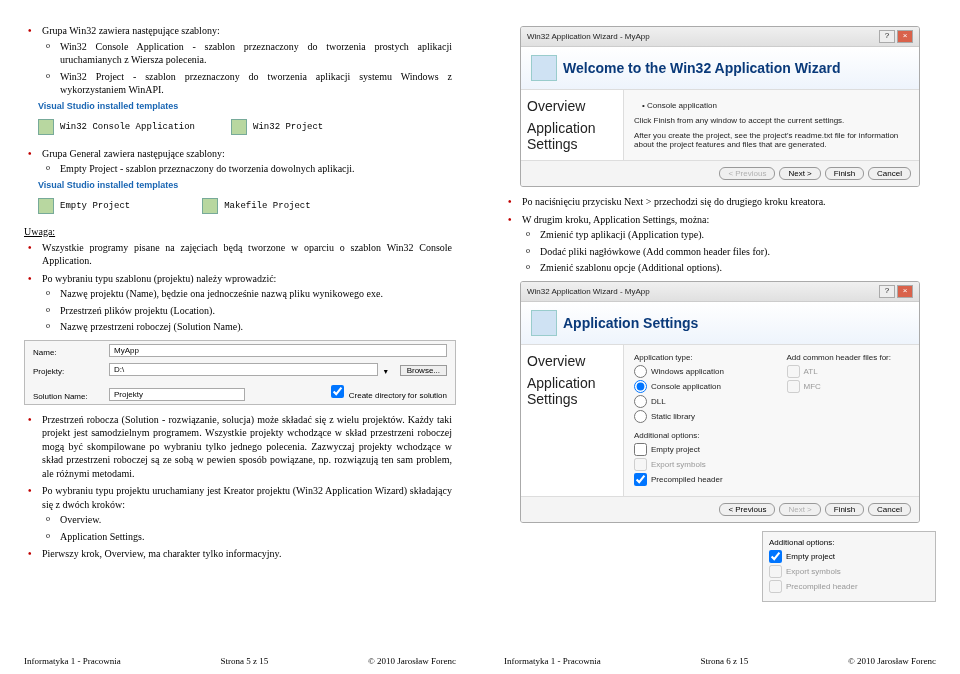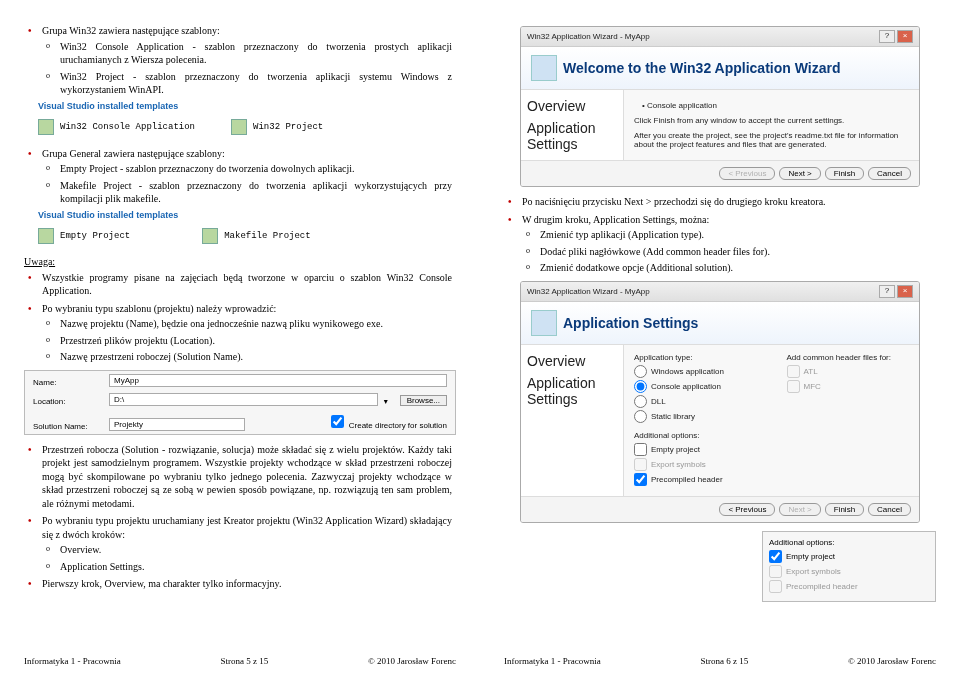--- a/index.html
+++ b/index.html
@@ -70,21 +70,20 @@
 <span class="ticon"></span>
             <span class="tlabel">Win32 Project</span>
 </div>
 </div>
 
 <ul class="b">
           <li>
 <span>Grupa General zawiera następujące szablony:</span>
 <ul class="sub">
 <li>Empty Project - szablon przeznaczony do tworzenia dowolnych aplikacji.</li>
-<li>Makefile Project - szablon przeznaczony do tworzenia aplikacji wykorzystujących przy kompilacji plik makefile.</li>
 </ul>
 </li>
         </ul>
 
 <div style="margin:4px 0 8px 14px">
 <div class="thead">Visual Studio installed templates</div>
 <div class="temprow">
 <span class="ticon"></span>
             <span class="tlabel">Empty Project</span>
 <span style="width:60px"></span>
@@ -108,21 +107,21 @@
 </ul>
 </li>
         </ul>
 
 <div class="npdlg">
 <div class="row">
             <span class="lbl">Name:</span>
             <input type="text" value="MyApp" style="">
           </div>
 <div class="row">
-            <span class="lbl">Location:</span>
+            <span class="lbl">Projekty:</span>
             <input type="text" value="D:\" style="">
             <span style="width:10px">▾</span>
             <button>Browse...</button>
           </div>
 <div class="row">
             <span class="lbl">Solution Name:</span>
             <input type="text" class="sm" value="Projekty" style="">
             <span class="cb"><input type="checkbox" checked="" style=""> <span>Create directory for solution</span></span>
           </div>
 </div>
@@ -178,21 +177,21 @@
 <button>Cancel</button>
 </div>
 </div>
 
 <ul class="b">
 <li>Po naciśnięciu przycisku Next &gt; przechodzi się do drugiego kroku kreatora.</li>
 <li><span>W drugim kroku, Application Settings, można:</span>
 <ul class="sub">
 <li>Zmienić typ aplikacji (Application type).</li>
 <li>Dodać pliki nagłówkowe (Add common header files for).</li>
-<li>Zmienić dodatkowe opcje (Additional solution).</li>
+<li>Zmienić szablonu opcje (Additional options).</li>
 </ul></li>
 </ul>
 
 <div class="screenshot">
 <div class="titlebar">
             <span>Win32 Application Wizard - MyApp</span>
             <div class="winbtns">
               <span>?</span>
               <span class="close">×</span>
             </div>

